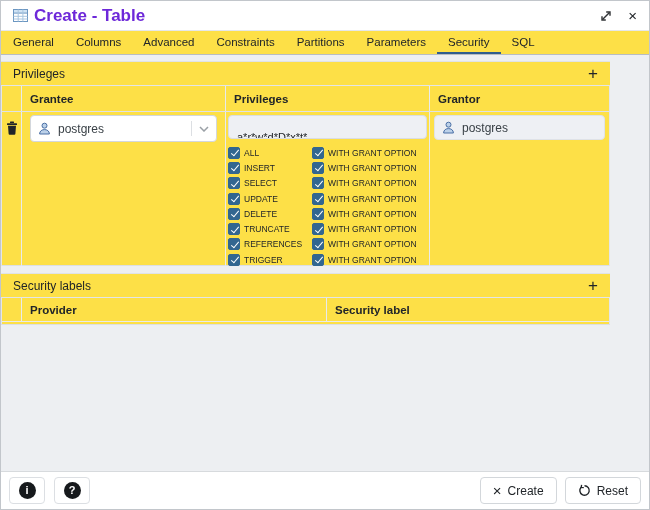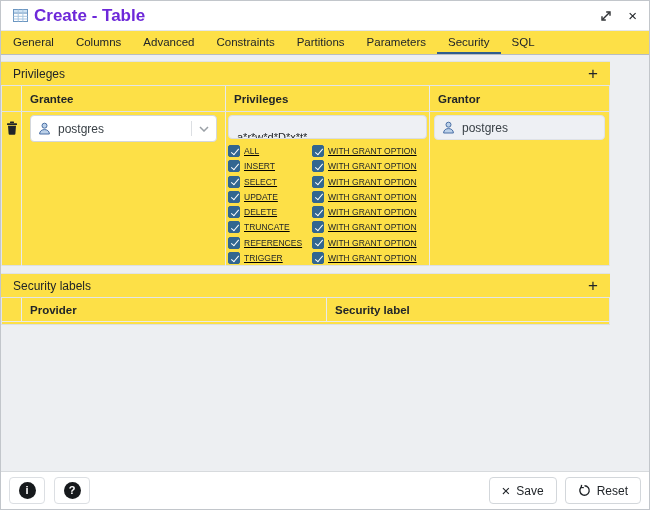--- a/index.html
+++ b/index.html
@@ -72,21 +72,21 @@
   .select-sep { width: 1px; height: 15px; background: #dcdfe3; }
   
   .priv-input {
     margin: 3px 2px 0 2px; height: 23px; background: #eef0f4;
     border: 1px solid #dadde2; border-radius: 4px;
     font-size: 11px; color: #212529; line-height: 21px; padding: 11px 8px;
     overflow: hidden; white-space: nowrap;
   }
   
   .cb-list { margin: 6px 0 0 2px; }
-  .cb-row { display: flex; align-items: flex-start; height: 15.3px; text-decoration: underline; }
+  .cb-row { display: flex; align-items: center; height: 15.3px; }
   .cb {
     width: 12px; height: 12px; border-radius: 2px; position: relative;
     border: 1px solid #9aa0a6; background: #fff; cursor: pointer; flex: none;
   }
   .cb.checked { background: #326690; border-color: #326690; }
   .cb.checked::after {
     content: ""; position: absolute; left: 3.5px; top: 0.5px;
     width: 3px; height: 7px;
     border: solid #fff; border-width: 0 1.8px 1.8px 0; transform: rotate(40deg);
   }
@@ -338,21 +338,21 @@
   <div class="footer">
     <div class="icon-btn">
       <span class="circle-glyph">i</span>
     </div>
     <div class="icon-btn">
       <span class="circle-glyph">?</span>
     </div>
     <div class="btn-right">
       <button class="btn">
         <span class="x-glyph">×</span>
-        <span>Save</span>
+        <span>Create</span>
       </button>
       <button class="btn">
         <span style="display:flex;">
           <svg width="13" height="13" viewBox="0 0 13 13">
             <path d="M3.2 3.2 A4.7 4.7 0 1 0 6.5 1.8" fill="none" stroke="#212529" stroke-width="1.4"></path>
             <path d="M3.6 0.8 L3.2 3.4 L5.8 3.6" fill="none" stroke="#212529" stroke-width="1.3"></path>
           </svg>
         </span>
         <span>Reset</span>
       </button>

